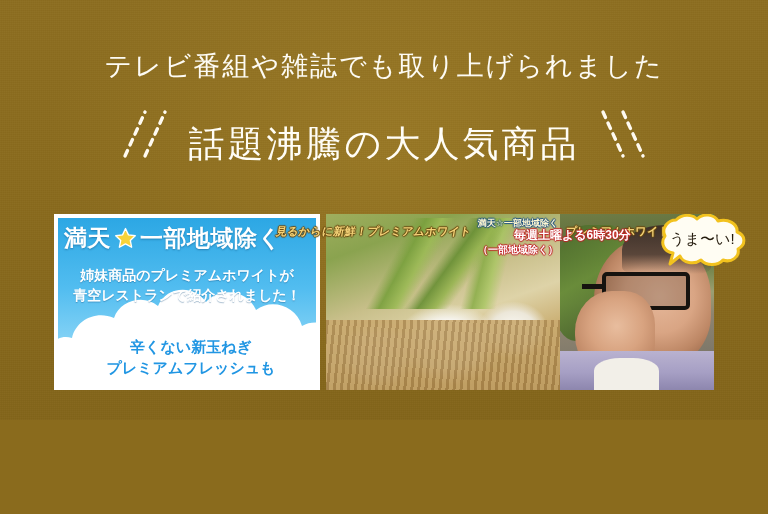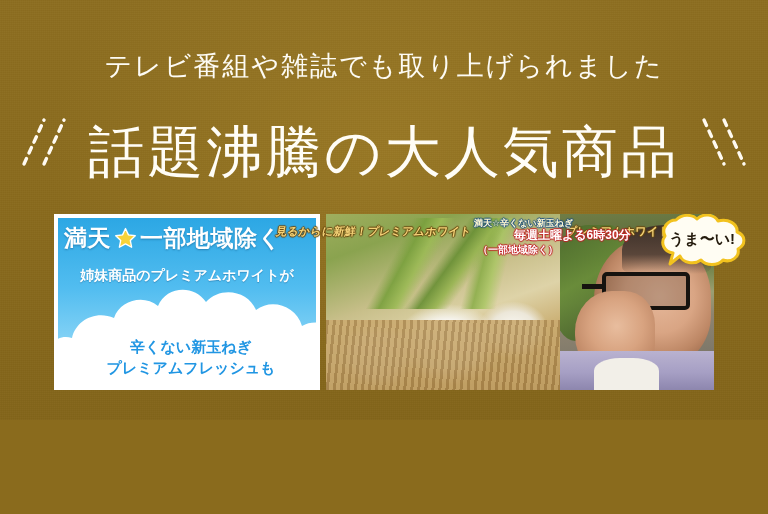--- a/index.html
+++ b/index.html
@@ -31,21 +31,21 @@
     font-family:"DejaVu Serif","Liberation Serif",serif;
     font-size:27px;line-height:1;color:#fdfbf4;letter-spacing:2px;
     white-space:nowrap;
   }
   .title-row{
     position:absolute;left:0;right:0;top:104px;
     display:flex;align-items:center;justify-content:center;gap:18px;
   }
   .big-title{
     font-family:"DejaVu Serif","Liberation Serif",serif;
-    font-size:56px;line-height:1;color:#fffdf6;letter-spacing:3px;
+    font-size:36px;line-height:1;color:#fffdf6;letter-spacing:3px;
     white-space:nowrap;
     margin-top:20px;
   }
   .slashes{width:52px;height:60px;flex:0 0 52px;}
   .slashes line{stroke:#fffaf0;stroke-width:3.4;stroke-linecap:round;
                 stroke-dasharray:6 6;}
 
   
   #strip{position:absolute;left:54px;top:214px;width:660px;height:176px;}
 
@@ -166,21 +166,21 @@
   #tvbox .l2{font-size:12px;font-weight:700;color:#ffffff;margin-top:1px;
     text-shadow:-1px 0 1px #c22026,0 1px 1px #c22026,1px 0 1px #c22026,0 -1px 1px #c22026;padding-left:40px;}
   #tvbox .l3{font-size:10px;font-weight:700;color:#ffffff;margin-top:1px;
     text-shadow:-1px 0 1px #c22026,0 1px 1px #c22026,1px 0 1px #c22026,0 -1px 1px #c22026;}
 
   
   #bubble{position:absolute;z-index:9;left:656px;top:214px;width:92px;height:52px;}
   #bubble svg{position:absolute;inset:0;}
   #bubble .txt{
     position:absolute;left:0;right:0;top:16px;text-align:center;
-    font-size:15px;font-weight:700;color:#231a0c;white-space:nowrap;
+    font-size:15px;font-weight:400;color:#231a0c;white-space:nowrap;
   }
 </style>
 </head>
 <body>
 
 <div id="stage">
 
   <div id="grain"></div>
 
   <div class="head-wrap">
@@ -217,20 +217,21 @@
 
       <div class="bp-inner">
         <div class="bp-title">
           <span>満天</span>
           <svg class="star" viewBox="0 0 24 24">
             <path d="M12 1.6l3.1 6.6 7.1 .9-5.2 4.9 1.4 7.1L12 17.6 5.6 21.1 7 14l-5.2-4.9 7.1-.9z" fill="#f7d33a" stroke="#ffffff" stroke-width="1.4" stroke-linejoin="round"></path>
           </svg>
           <span>一部地域除く</span>
         </div>
         <div class="bp-sub">姉妹商品のプレミアムホワイトが</div>
+        <div class="bp-sub" style="margin-top:1px">青空レストランで紹介されました！</div>
       </div>
 
       <div class="bp-body">
         <div>辛くない新玉ねぎ</div>
         <div>プレミアムフレッシュも</div>
       </div>
     </div>
 
     <div class="photo" id="photo-onion">
       <div class="onion-bg"></div>
@@ -247,21 +248,21 @@
       <div class="p-hand"></div>
       <div class="p-shirt"></div>
       <div class="p-collar"></div>
     </div>
   </div>
 
   <div class="cap-gold" id="cap-onion">見るからに新鮮！プレミアムホワイト</div>
   <div class="cap-gold" id="cap-person">プレミアムホワイト</div>
 
   <div id="tvbox">
-    <div class="l1">満天☆辛くない新玉ねぎ</div>
+    <div class="l1">満天☆一部地域除く</div>
     <div class="l2">毎週土曜よる6時30分</div>
     <div class="l3">（一部地域除く）</div>
   </div>
 
   <div id="bubble">
     <svg viewBox="0 0 92 52">
       <path fill="#fffdf3" stroke="#f2c21e" stroke-width="3" stroke-linejoin="round" d="
         M20,6 C26,0 36,0 41,5 C47,-1 58,0 62,7
         C72,4 82,10 81,18 C90,21 90,31 82,35
         C84,43 75,49 67,46 C62,52 50,52 45,46

